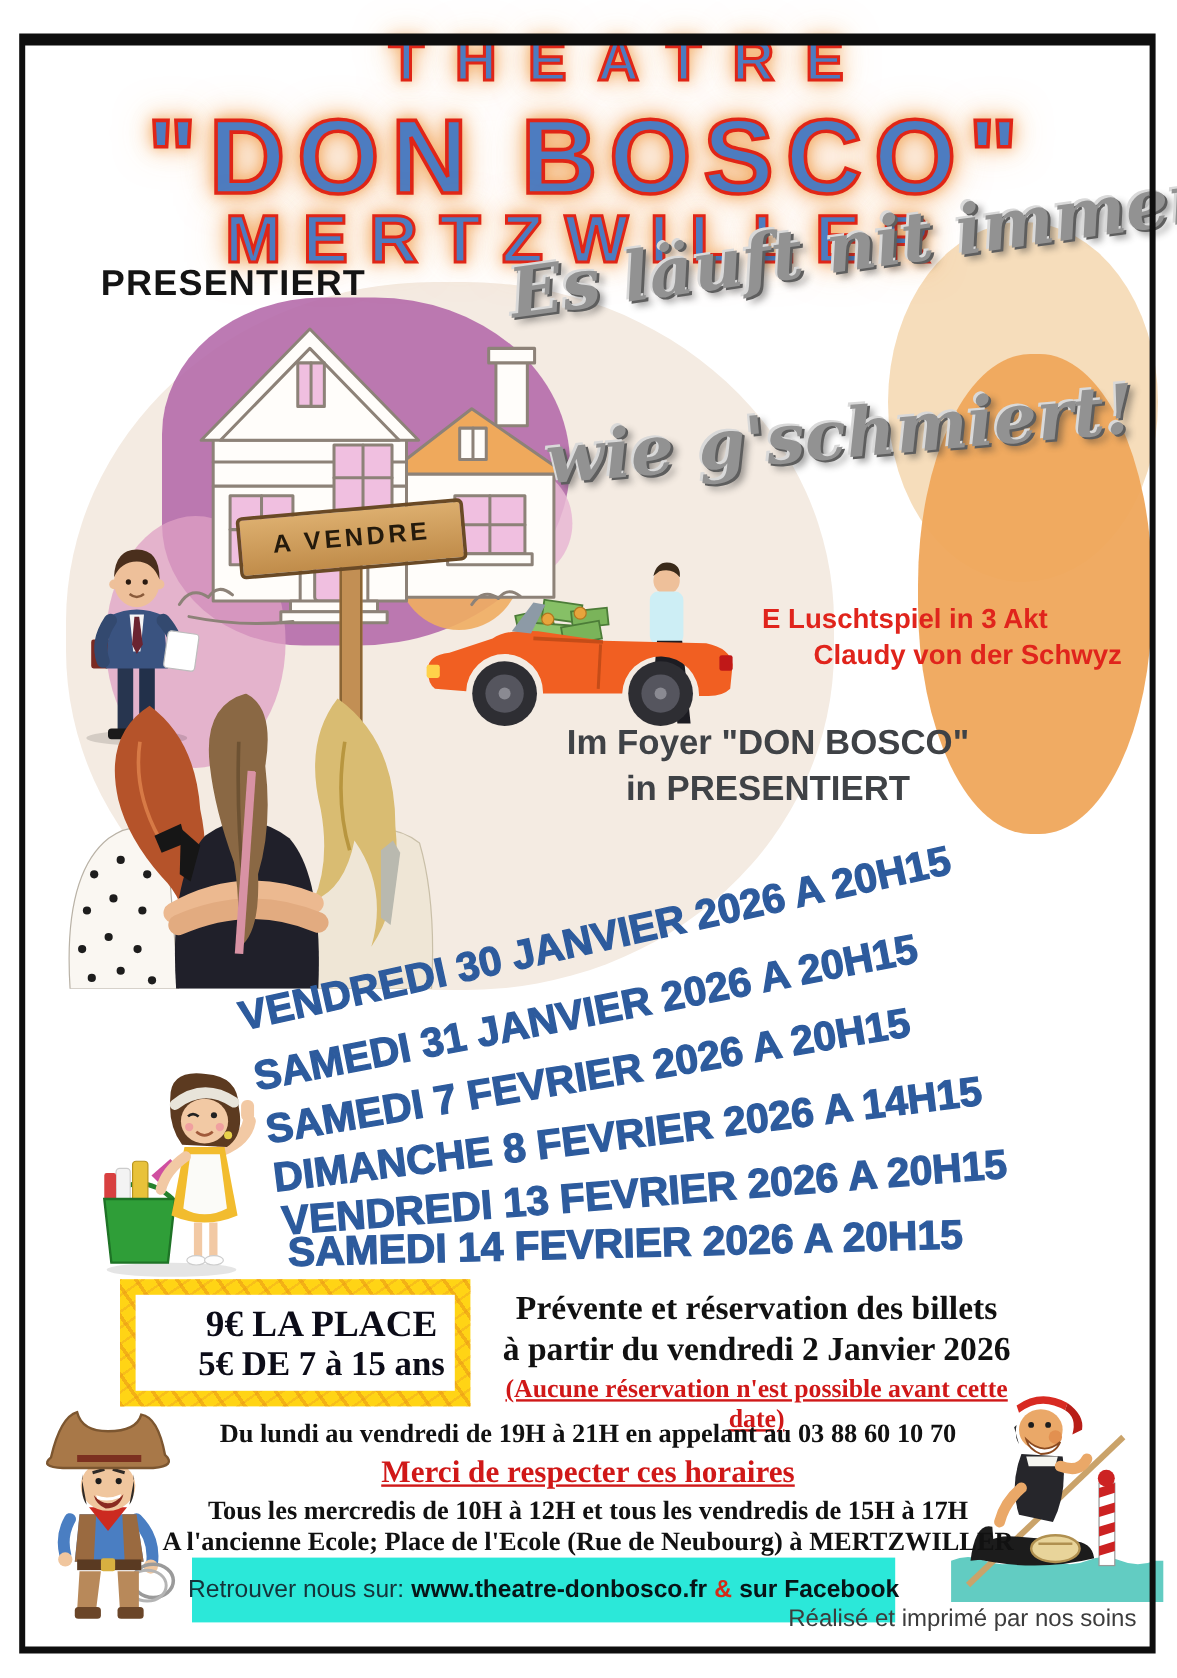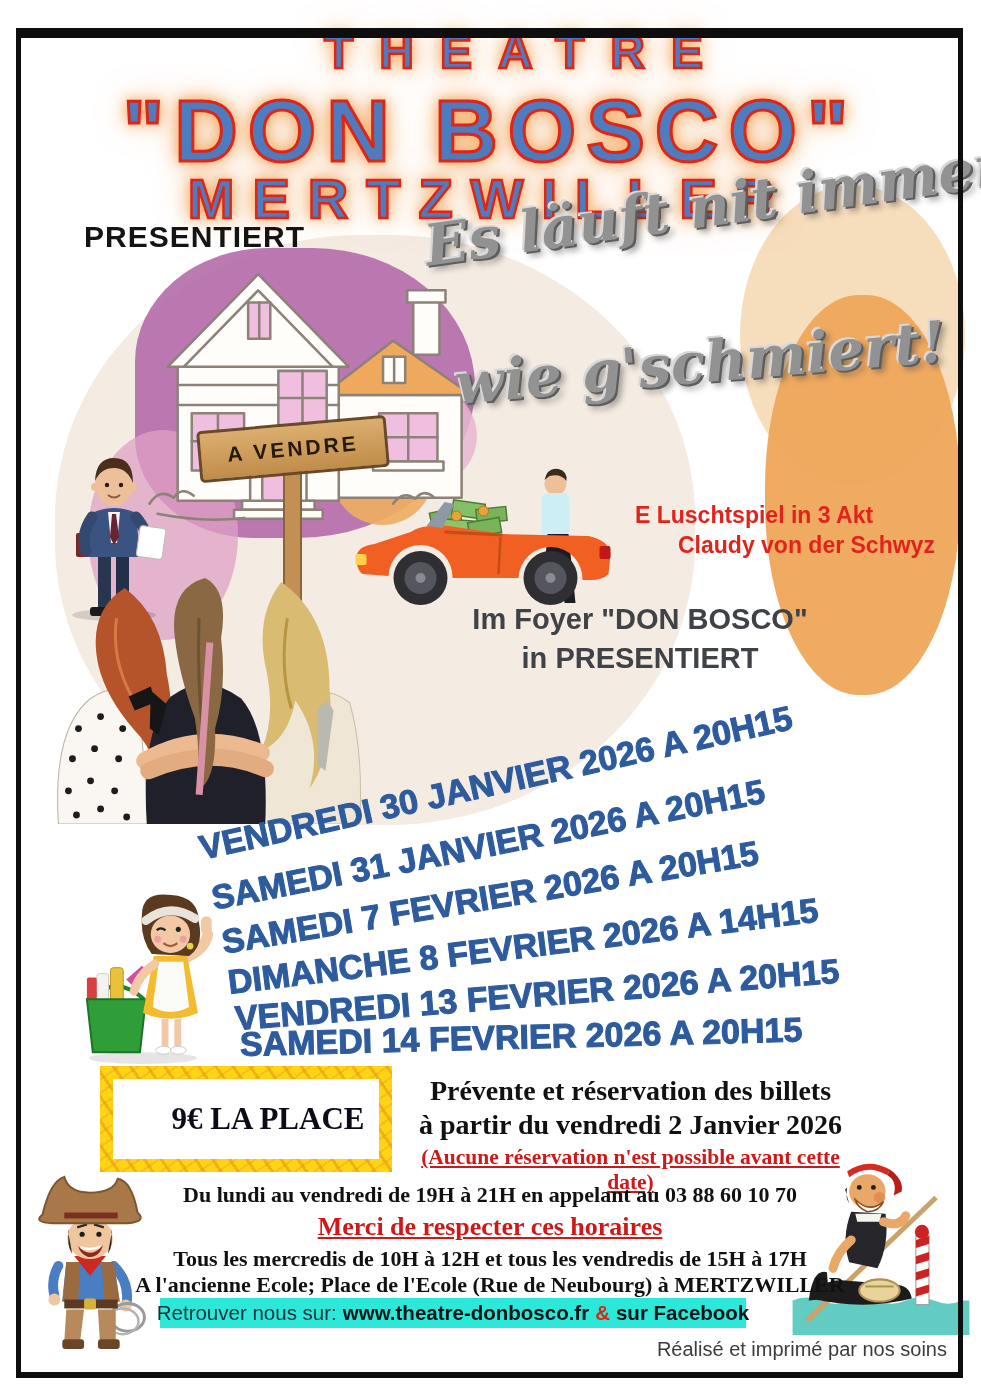--- a/index.html
+++ b/index.html
@@ -61,21 +61,21 @@
            font-family:"Liberation Serif",serif;font-weight:bold;color:#111;}
   .booking .b1,.booking .b2{font-size:28px;line-height:1.2;}
   .booking .warn{font-size:21.5px;color:#d01818;text-decoration:underline;margin-top:4px;}
   .schedule{left:120px;top:1182px;width:740px;text-align:center;z-index:3;position:absolute;
             font-family:"Liberation Serif",serif;font-weight:bold;color:#111;}
   .schedule .s-phone{font-size:22px;}
   .schedule .s-respect{font-size:26px;color:#d01818;text-decoration:underline;margin:4px 0;}
   .schedule .s-hours{font-size:22px;margin-top:4px;}
   .schedule .s-addr{font-size:22px;}
   
-  .banner{left:160px;top:1298px;width:586px;height:30px;background:#2be8d9;z-index:3;position:absolute;
+  .banner{left:160px;top:1298px;width:586px;height:54px;background:#2be8d9;z-index:3;position:absolute;
           display:flex;align-items:center;justify-content:center;gap:6px;font-size:20.5px;white-space:nowrap;}
   .banner .pre{color:#15333a;font-weight:500;}
   .banner .url{color:#071417;font-weight:800;}
   .banner .amp{color:#d42a18;font-weight:800;}
   .banner .suf{color:#071417;font-weight:800;}
   .credit{right:34px;top:1338px;font-size:20px;color:#3c3c3c;z-index:3;position:absolute;}
   .art{position:absolute;z-index:2;}
 </style>
 </head>
 <body>
@@ -269,20 +269,21 @@
       <rect x="104" y="128" width="7" height="30" fill="#f2c9a4"></rect>
       <rect x="117" y="128" width="7" height="30" fill="#f2c9a4"></rect>
       <ellipse cx="106" cy="160" rx="8" ry="4" fill="#fdfdfd" stroke="#cccccc"></ellipse>
       <ellipse cx="121" cy="160" rx="8" ry="4" fill="#fdfdfd" stroke="#cccccc"></ellipse>
     </svg>
   </div>
 
   <div class="pricebox">
     <div class="inner">
       <div class="price1">9€ LA PLACE</div>
+      <div class="price2">5€ DE 7 à 15 ans</div>
     </div>
   </div>
 
   <div class="booking">
     <div class="b1">Prévente et réservation des billets</div>
     <div class="b2">à partir du vendredi 2 Janvier 2026</div>
     <div class="warn">(Aucune réservation n'est possible avant cette date)</div>
   </div>
 
   <div class="schedule">

